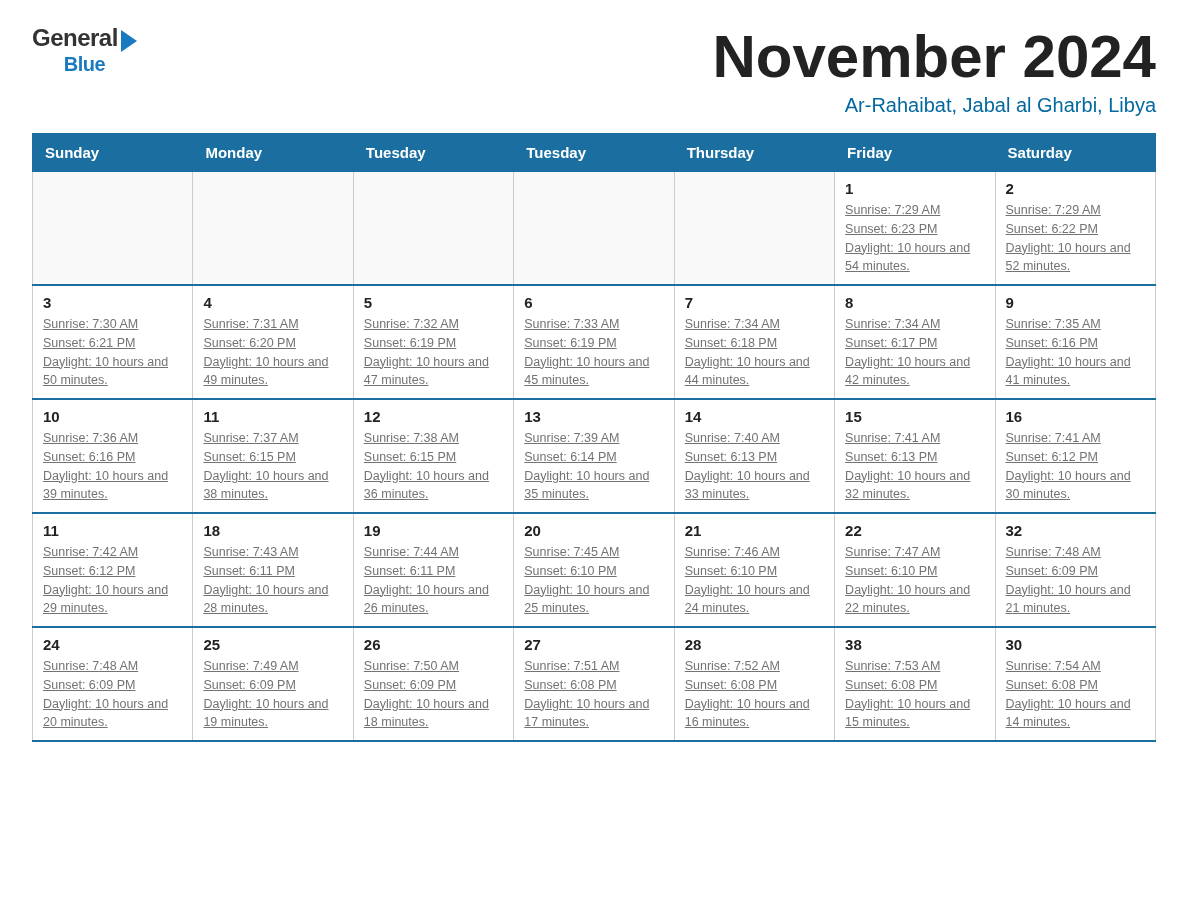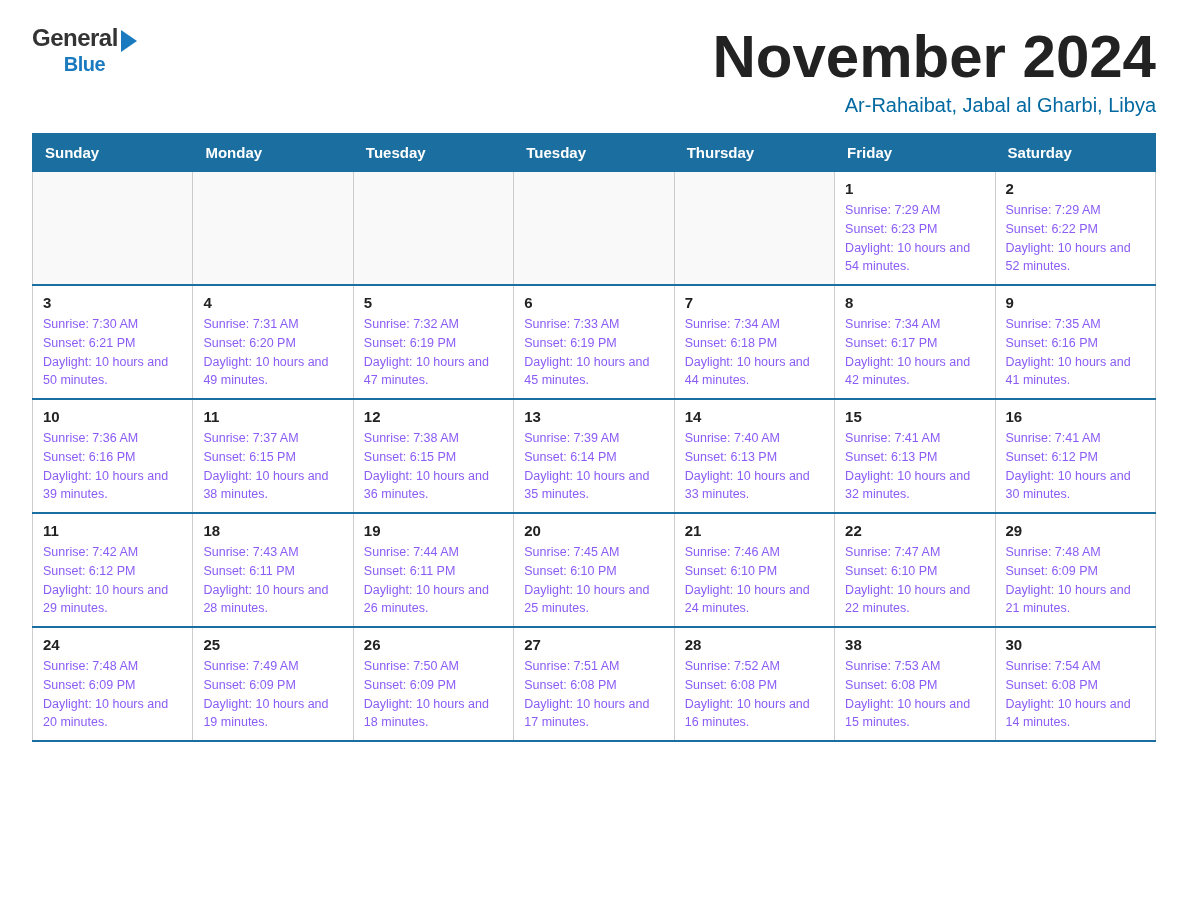--- a/index.html
+++ b/index.html
@@ -68,22 +68,23 @@
     }
     .day-number {
       font-size: 15px;
       font-weight: bold;
       color: #222;
       display: block;
       margin-bottom: 4px;
     }
     .day-info {
       font-size: 12.5px;
-      color: #8b5cf6;
+      color: #737373;
       line-height: 1.5;
+      text-decoration: underline;
     }
     .empty-cell {
       background: #f9f9f9;
     }
     .logo-wrapper {
       display: flex;
       flex-direction: column;
       align-items: center;
     }
     .logo-line1 {
@@ -234,21 +235,21 @@
         </td>
         <td>
           <span class="day-number">21</span>
           <div class="day-info">Sunrise: 7:46 AM<br>Sunset: 6:10 PM<br>Daylight: 10 hours and 24 minutes.</div>
         </td>
         <td>
           <span class="day-number">22</span>
           <div class="day-info">Sunrise: 7:47 AM<br>Sunset: 6:10 PM<br>Daylight: 10 hours and 22 minutes.</div>
         </td>
         <td>
-          <span class="day-number">29</span>
+          <span class="day-number">32</span>
           <div class="day-info">Sunrise: 7:48 AM<br>Sunset: 6:09 PM<br>Daylight: 10 hours and 21 minutes.</div>
         </td>
       </tr>
       <tr>
         <td>
           <span class="day-number">24</span>
           <div class="day-info">Sunrise: 7:48 AM<br>Sunset: 6:09 PM<br>Daylight: 10 hours and 20 minutes.</div>
         </td>
         <td>
           <span class="day-number">25</span>

